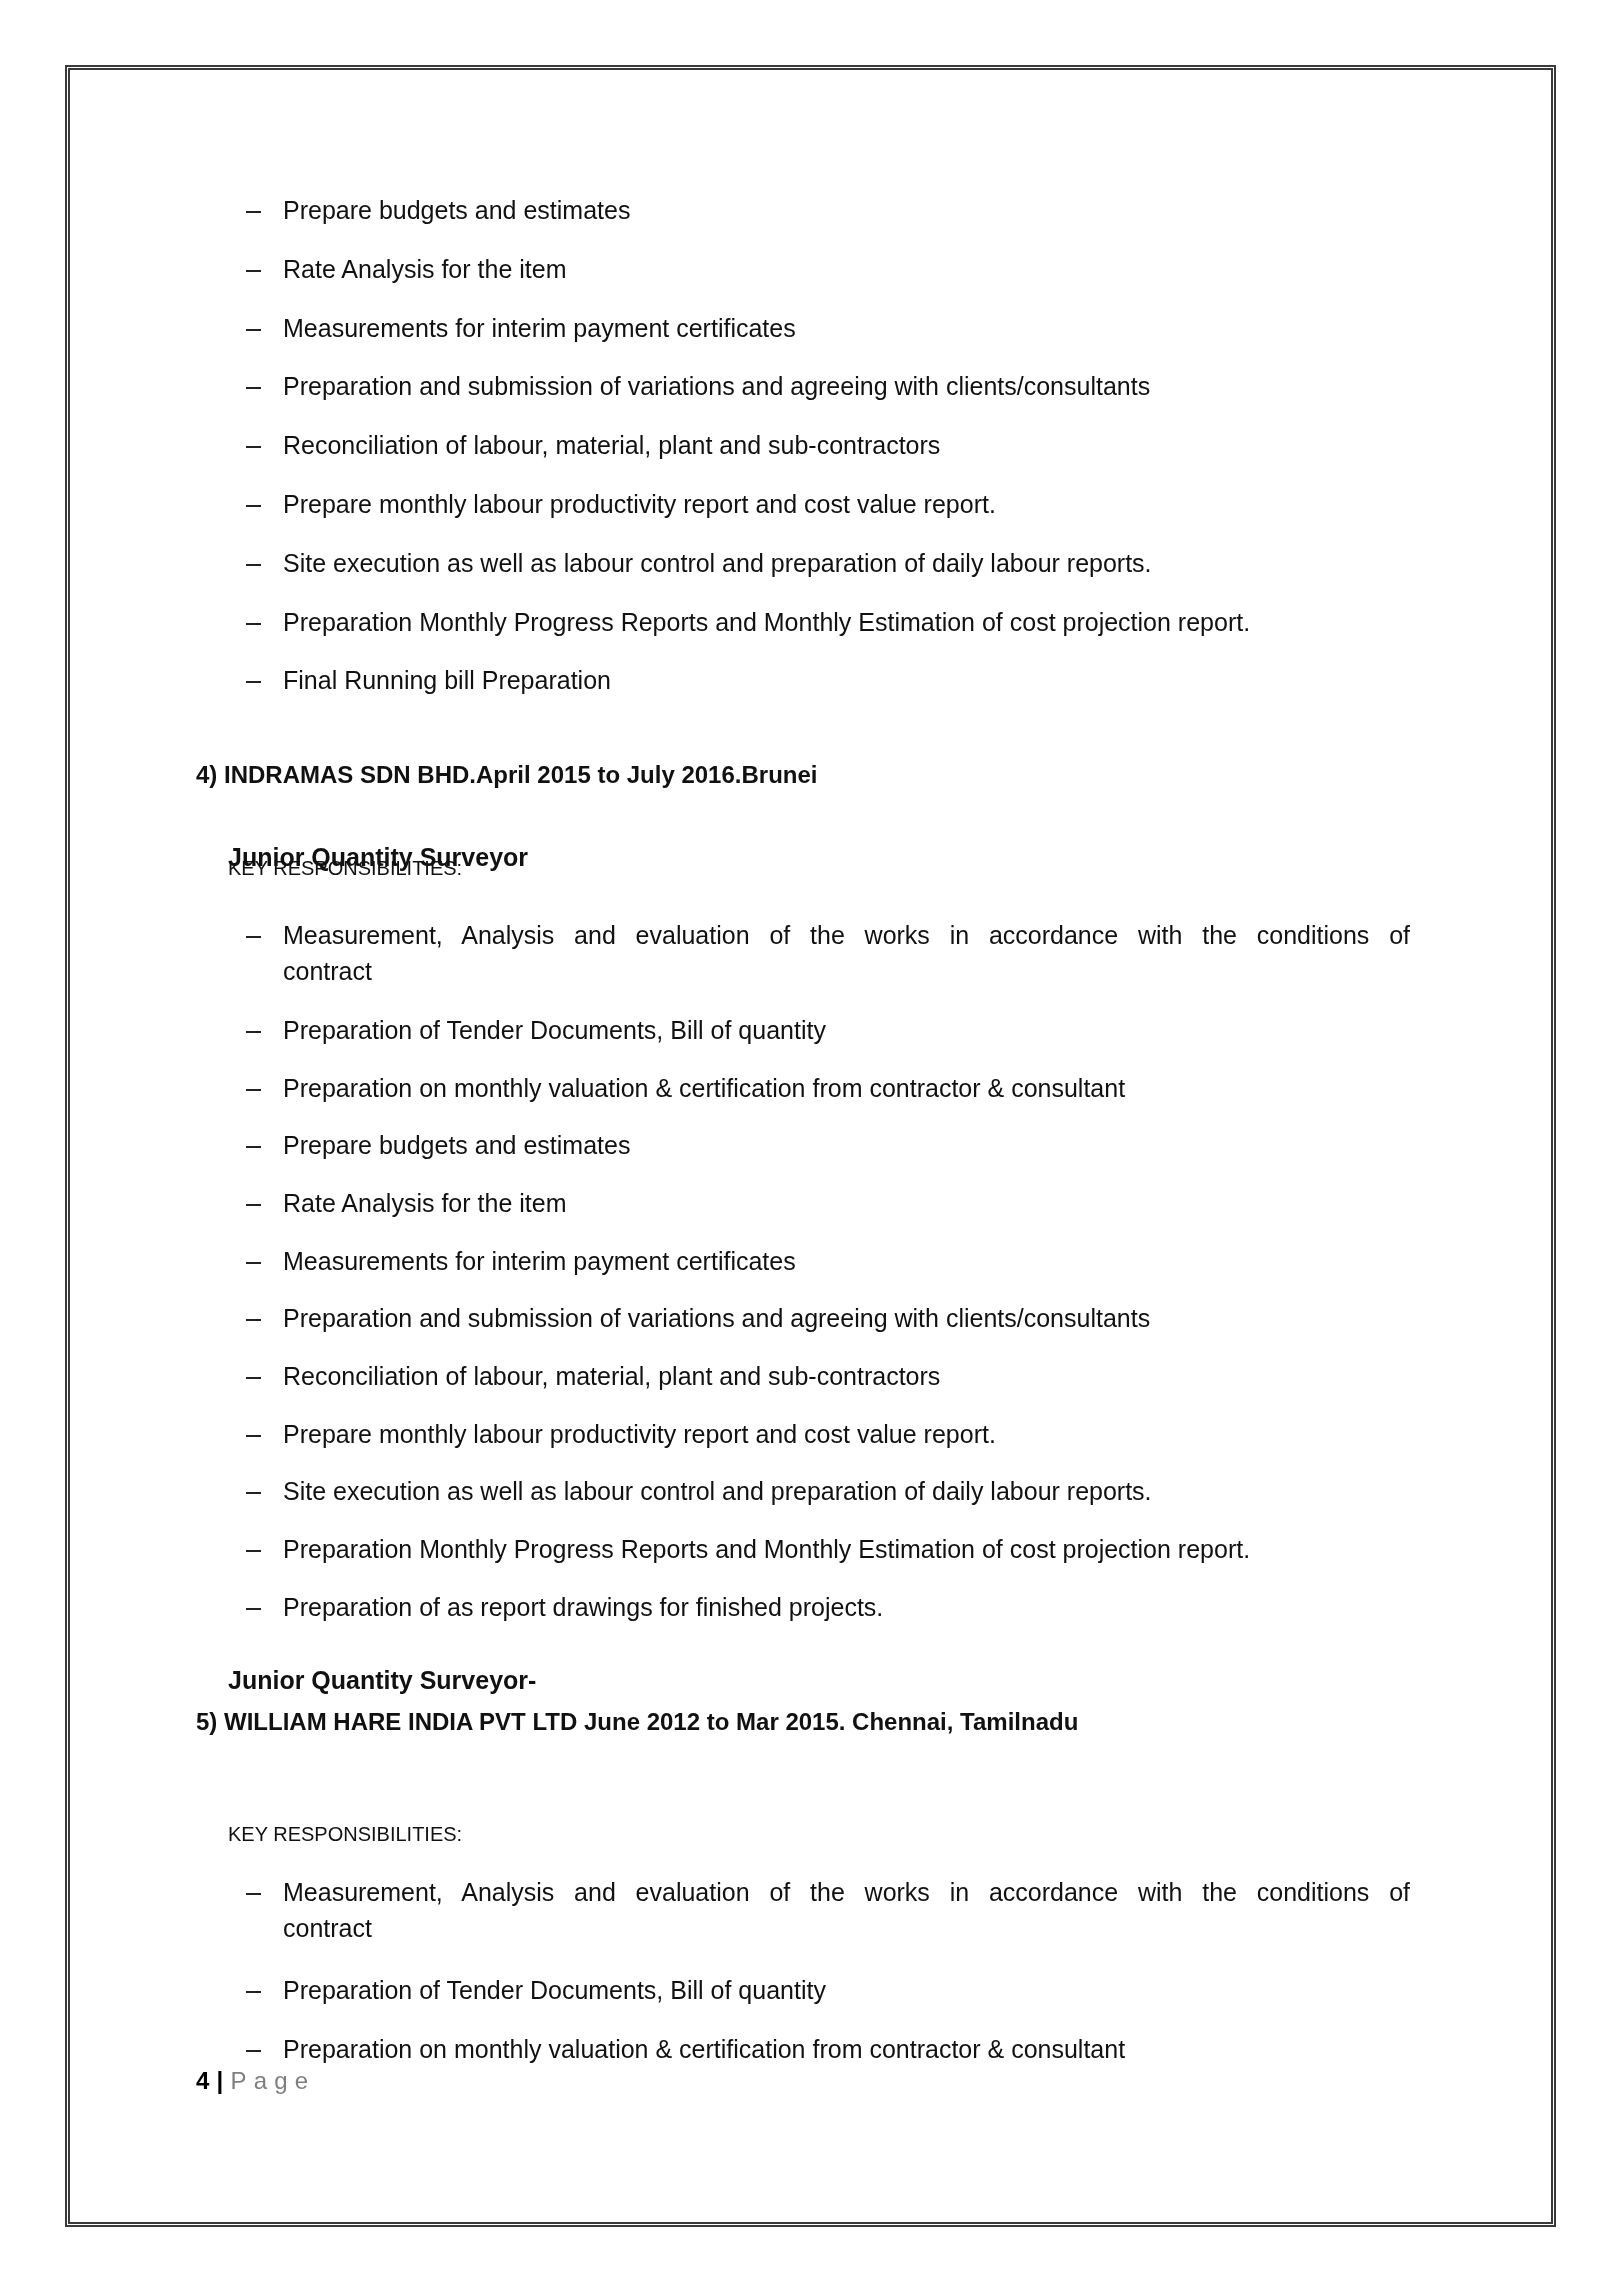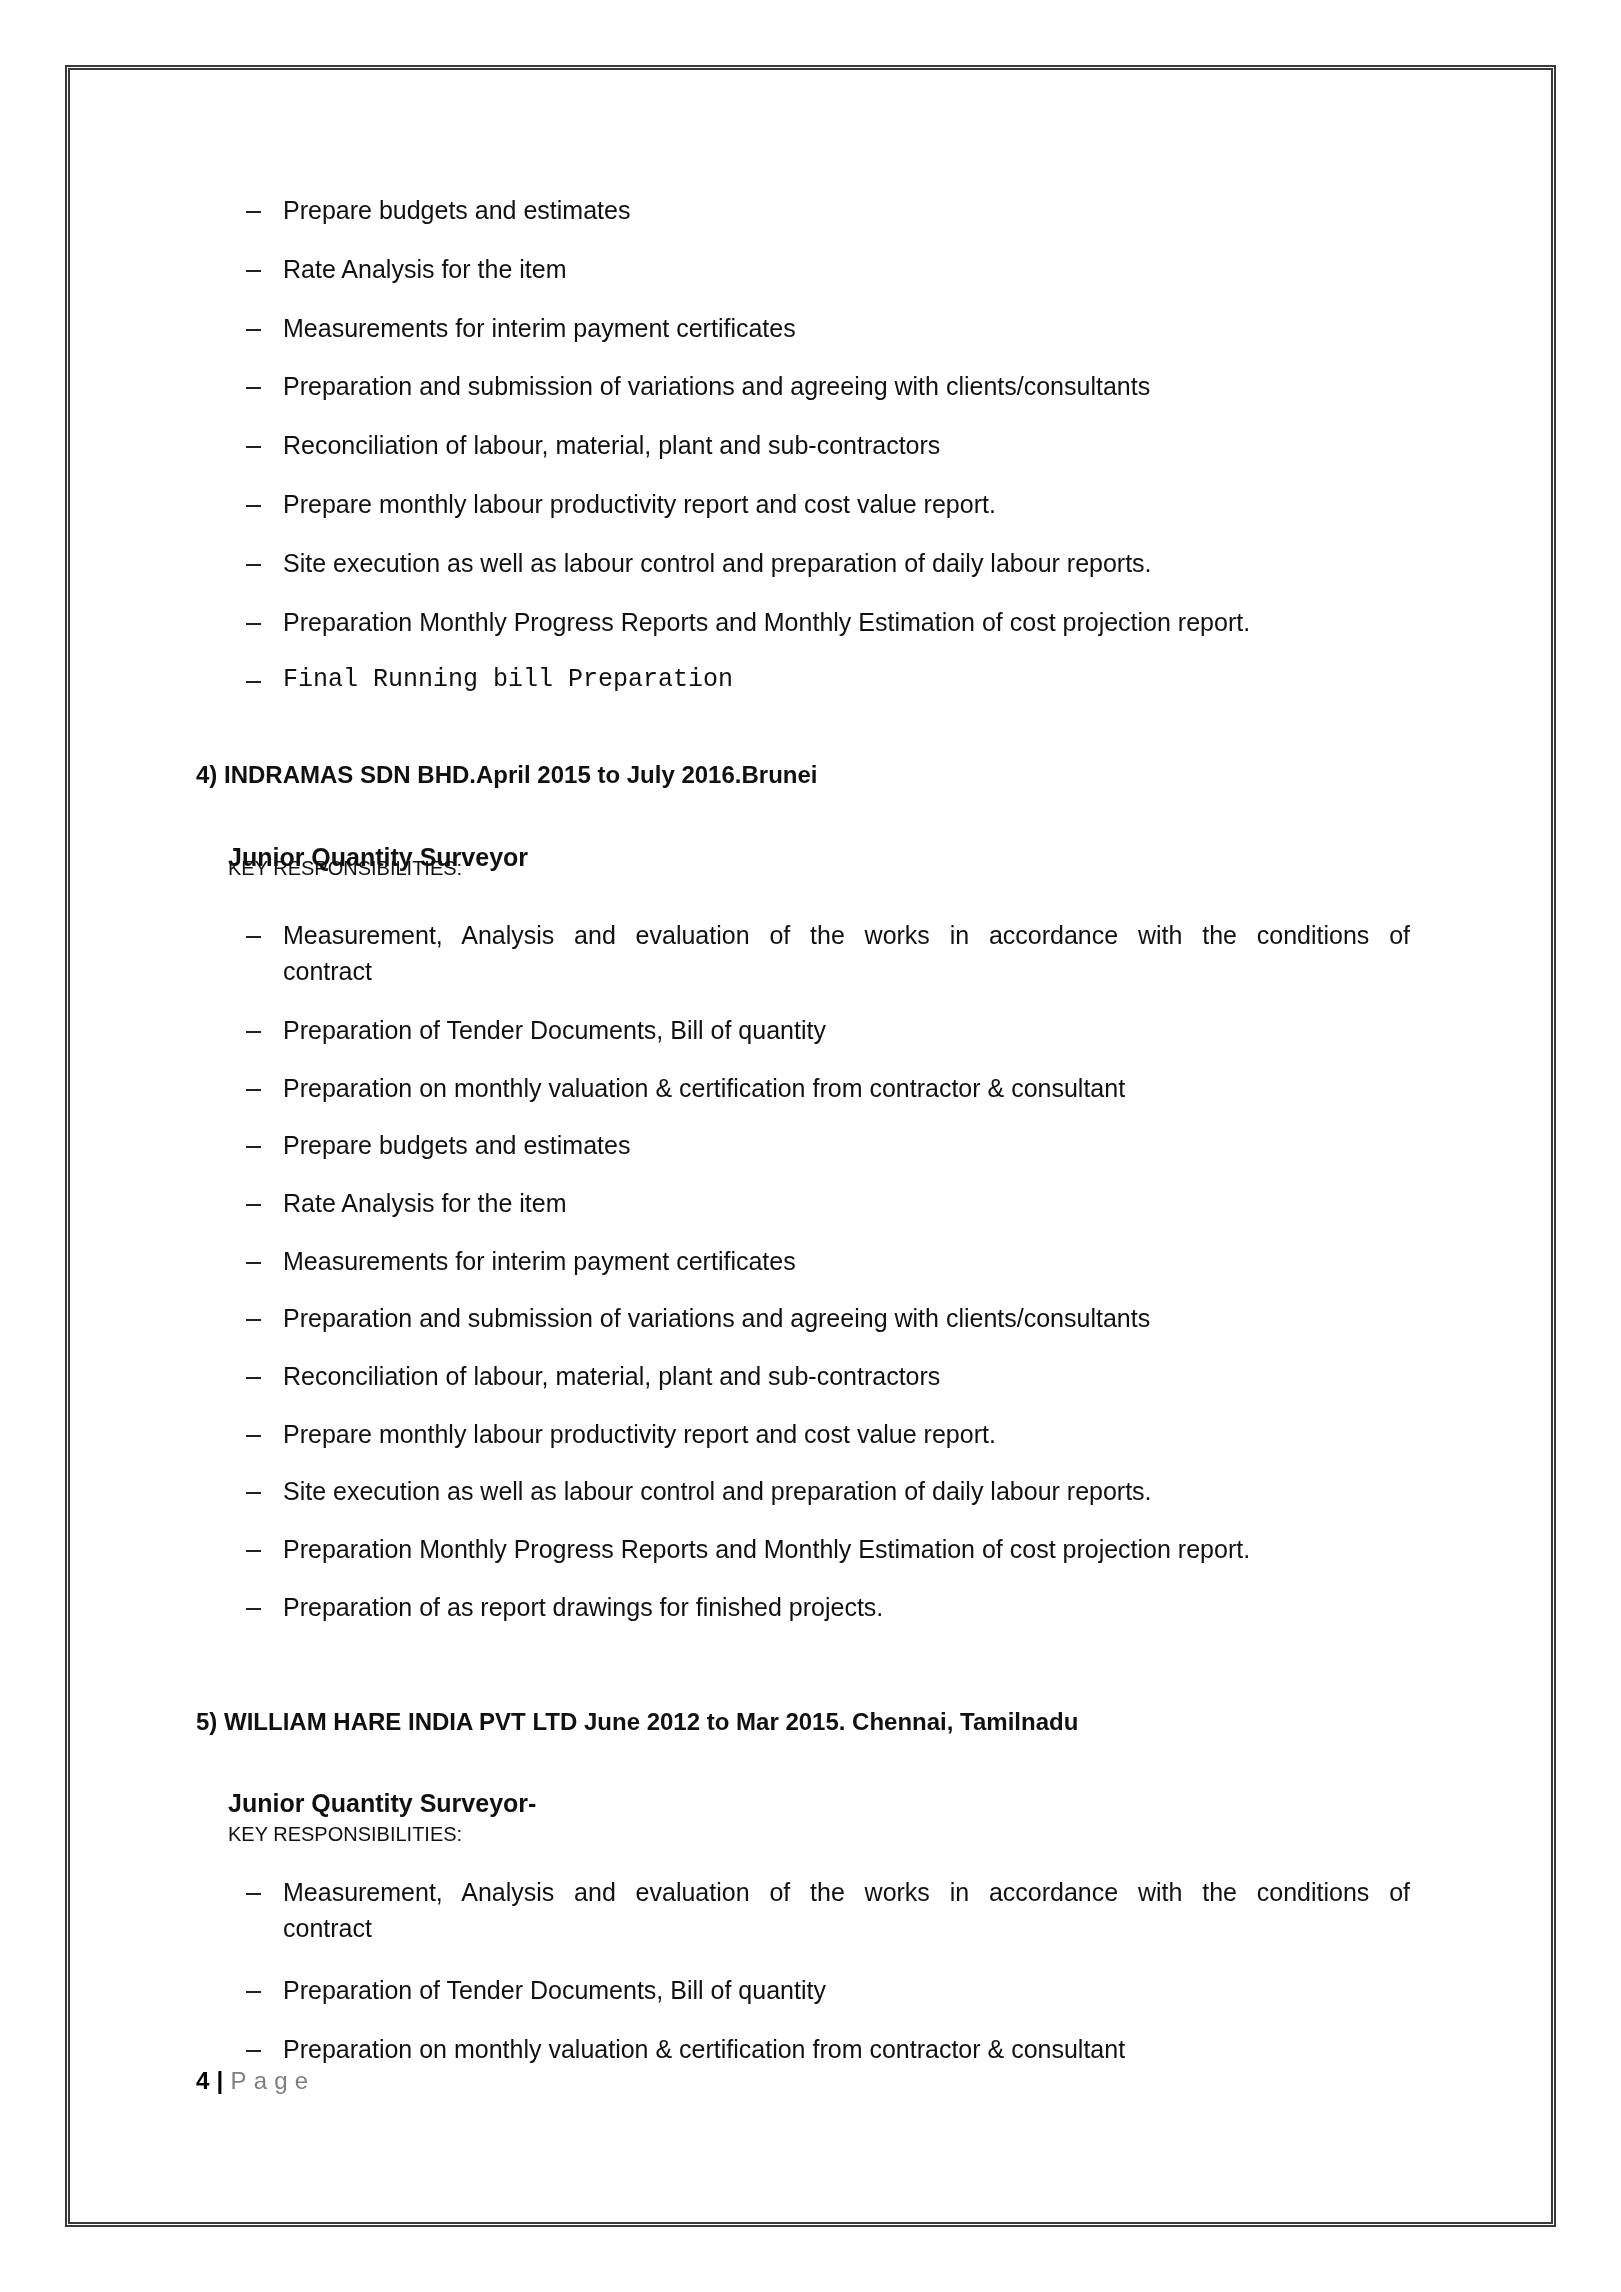--- a/index.html
+++ b/index.html
@@ -36,21 +36,21 @@
     <div class="line item-text" style="top: 368px;">Preparation and submission of variations and agreeing with clients/consultants</div>
     <div class="dash" style="top: 427px;"></div>
     <div class="line item-text" style="top: 427px;">Reconciliation of labour, material, plant and sub-contractors</div>
     <div class="dash" style="top: 486px;"></div>
     <div class="line item-text" style="top: 486px;">Prepare monthly labour productivity report and cost value report.</div>
     <div class="dash" style="top: 545px;"></div>
     <div class="line item-text" style="top: 545px;">Site execution as well as labour control and preparation of daily labour reports.</div>
     <div class="dash" style="top: 604px;"></div>
     <div class="line item-text" style="top: 604px;">Preparation Monthly Progress Reports and Monthly Estimation of cost projection report.</div>
     <div class="dash" style="top: 662px;"></div>
-    <div class="line item-text" style="top: 662px; font-family: Liberation Mono, monospace;">Final Running bill Preparation</div>
+    <div class="line item-text" style="top: 662px;">Final Running bill Preparation</div>
     <div class="line heading" style="top: 757px;">4) INDRAMAS SDN BHD.April 2015 to July 2016.Brunei</div>
     <div class="line role" style="top: 839px;">Junior Quantity Surveyor</div>
     <div class="line key" style="top: 850px;">KEY RESPONSIBILITIES:</div>
     <div class="dash" style="top: 917px;"></div>
     <div class="line item-text just" style="top: 917px;">Measurement, Analysis and evaluation of the works in accordance with the conditions of</div>
     <div class="line item-text" style="top: 953px;">contract</div>
     <div class="dash" style="top: 1012px;"></div>
     <div class="line item-text" style="top: 1012px;">Preparation of Tender Documents, Bill of quantity</div>
     <div class="dash" style="top: 1070px;"></div>
     <div class="line item-text" style="top: 1070px;">Preparation on monthly valuation &amp; certification from contractor &amp; consultant</div>
@@ -66,21 +66,21 @@
     <div class="line item-text" style="top: 1358px;">Reconciliation of labour, material, plant and sub-contractors</div>
     <div class="dash" style="top: 1416px;"></div>
     <div class="line item-text" style="top: 1416px;">Prepare monthly labour productivity report and cost value report.</div>
     <div class="dash" style="top: 1473px;"></div>
     <div class="line item-text" style="top: 1473px;">Site execution as well as labour control and preparation of daily labour reports.</div>
     <div class="dash" style="top: 1531px;"></div>
     <div class="line item-text" style="top: 1531px;">Preparation Monthly Progress Reports and Monthly Estimation of cost projection report.</div>
     <div class="dash" style="top: 1589px;"></div>
     <div class="line item-text" style="top: 1589px;">Preparation of as report drawings for finished projects.</div>
     <div class="line heading" style="top: 1704px;">5) WILLIAM HARE INDIA PVT LTD June 2012 to Mar 2015. Chennai, Tamilnadu</div>
-    <div class="line role" style="top: 1785px;">Junior Quantity Surveyor-</div>
+    <div class="line role" style="top: 1662px;">Junior Quantity Surveyor-</div>
     <div class="line key" style="top: 1816px;">KEY RESPONSIBILITIES:</div>
     <div class="dash" style="top: 1874px;"></div>
     <div class="line item-text just" style="top: 1874px;">Measurement, Analysis and evaluation of the works in accordance with the conditions of</div>
     <div class="line item-text" style="top: 1910px;">contract</div>
     <div class="dash" style="top: 1972px;"></div>
     <div class="line item-text" style="top: 1972px;">Preparation of Tender Documents, Bill of quantity</div>
     <div class="dash" style="top: 2031px;"></div>
     <div class="line item-text" style="top: 2031px;">Preparation on monthly valuation &amp; certification from contractor &amp; consultant</div>
   </div>
 

